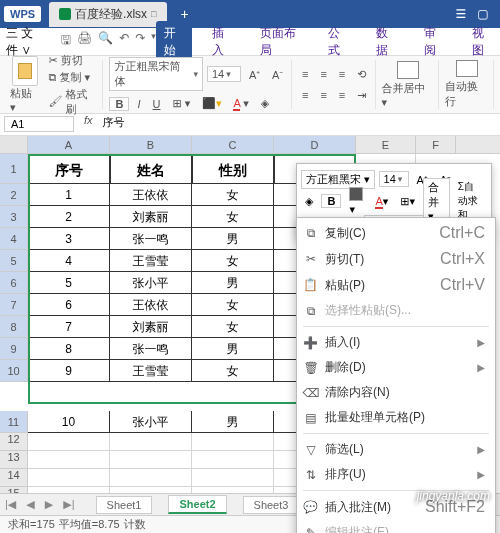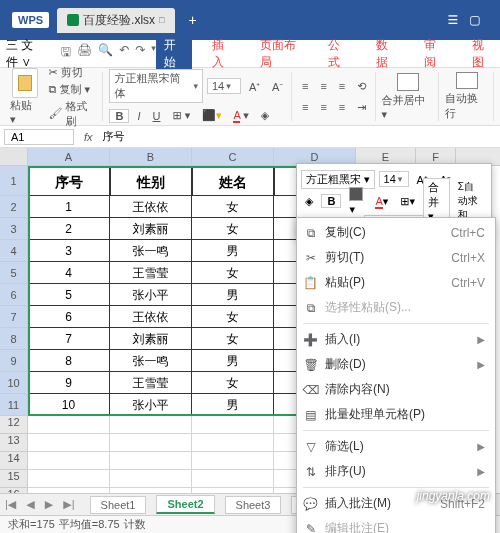--- a/index.html
+++ b/index.html
@@ -1,54 +1,54 @@
 <!DOCTYPE html>
 <html><head>
 <meta charset="utf-8">
 <style>
   * { box-sizing: border-box; margin: 0; padding: 0; font-family: "Microsoft YaHei", Arial, sans-serif; }
   body { width: 500px; height: 533px; overflow: hidden; background: #fff; font-size: 12px; position: relative; }
 
   
-  .title-bar { background: #2b579a; height: 40px; display: flex; align-items: center; color: #fff; padding: 0 12px; }
+  .title-bar { background: #2b579a; height: 28px; display: flex; align-items: center; color: #fff; padding: 0 4px; }
   .wps-logo { background: #fff; color: #2b579a; font-weight: bold; padding: 2px 6px; border-radius: 2px; font-size: 11px; }
   .tab-file { background: #e8e8e8; color: #333; padding: 4px 10px; margin-left: 8px; display: flex; align-items: center; gap: 4px; border-radius: 3px 3px 0 0; }
   .tab-file .doc-icon { width: 12px; height: 12px; background: #0f8a45; border-radius: 2px; display: inline-block; }
   .tab-add { color: #fff; margin-left: 8px; font-size: 14px; padding: 0 6px; }
   .title-right { margin-left: auto; display: flex; gap: 8px; padding-right: 6px; }
   .title-icon { width: 14px; height: 14px; display: inline-flex; align-items: center; justify-content: center; }
 
   
   .menubar { background: #fff; height: 28px; display: flex; align-items: center; border-bottom: 1px solid #ddd; font-size: 12px; }
   .menu-left { display: flex; align-items: center; gap: 16px; padding-left: 6px; }
   .menu-file { display: flex; align-items: center; gap: 2px; }
   .menu-icons { display: flex; gap: 6px; color: #666; }
   .menu-tabs { display: flex; gap: 12px; }
-  .menu-tab { padding: 4px 8px; color: #ef4444; cursor: pointer; }
+  .menu-tab { padding: 4px 8px; color: #4c1d95; cursor: pointer; }
   .menu-tab.active { background: #2b579a; color: #fff; border-radius: 3px; }
 
   
   .ribbon { background: #f8f8f8; height: 58px; border-bottom: 1px solid #ddd; display: flex; padding: 4px 6px; gap: 2px; font-size: 11px; color: #555; }
   .ribbon-group { display: flex; flex-direction: column; justify-content: center; align-items: center; padding: 0 4px; border-right: 1px solid #e4e4e4; }
   .rg-row { display: flex; align-items: center; gap: 4px; }
   .paste-icon { width: 26px; height: 30px; background: #fff; border: 1px solid #ccc; border-radius: 2px; display: flex; align-items: center; justify-content: center; }
   .clipboard-icon { width: 14px; height: 16px; background: #f4c869; border: 1px solid #c49a3a; }
   .cut-copy { display: flex; flex-direction: column; gap: 2px; margin-left: 4px; }
   .cut-copy div { display: flex; align-items: center; gap: 3px; }
   .scissors-icon { color: #555; }
   .bold-btn { font-weight: bold; border: 1px solid #ccc; padding: 0 5px; background: #fff; }
   .font-select { border: 1px solid #ccc; background: #fff; padding: 1px 4px; display: flex; align-items: center; gap: 2px; font-size: 11px; }
   .btn-small { border: 1px solid transparent; padding: 1px 3px; }
   .merge-group { display: flex; flex-direction: column; align-items: center; gap: 2px; }
   .merge-icon { width: 22px; height: 18px; border: 1px solid #888; background: #fff; position: relative; }
   .auto-wrap { display: flex; flex-direction: column; align-items: center; gap: 2px; }
   .wrap-icon { width: 22px; height: 18px; border: 1px solid #888; background: #fff; }
 
   
-  .fx-bar { height: 22px; border-bottom: 1px solid #ddd; display: flex; align-items: center; font-size: 11px; }
+  .fx-bar { height: 22px; border-bottom: 1px solid #ddd; display: flex; align-items: flex-start; font-size: 11px; }
   .name-box { width: 70px; border: 1px solid #ccc; margin: 2px 4px; padding: 1px 6px; background: #fff; }
   .fx-label { padding: 0 6px; font-style: italic; color: #555; }
   .fx-input { flex: 1; padding: 1px 4px; }
 
   
   .sheet-area { position: relative; height: 375px; overflow: hidden; }
   .col-headers { display: flex; height: 18px; background: #e8e8e8; border-bottom: 1px solid #ccc; }
   .corner { width: 28px; border-right: 1px solid #ccc; background: #e4e4e4; }
   .col-h { flex: none; width: 82px; text-align: center; border-right: 1px solid #ccc; font-size: 11px; color: #555; line-height: 18px; }
   .col-h.sel { background: #c9d8ef; }
@@ -58,37 +58,37 @@
   .row.headr { height: 30px; }
   .row-h { width: 28px; text-align: center; border-right: 1px solid #ccc; border-bottom: 1px solid #ccc; background: #e8e8e8; font-size: 11px; color: #555; line-height: inherit; }
   .row-h.sel { background: #c9d8ef; }
   .cell { flex: none; width: 82px; border-right: 1px solid #d4d4d4; border-bottom: 1px solid #d4d4d4; text-align: center; line-height: inherit; font-size: 12px; background: #fff; }
   .data-cell { border: 1px solid #333; border-top: none; border-left: none; }
   .hdr-cell { background: #fff; font-weight: bold; font-size: 14px; border: 1px solid #333; }
 
   
   .sheet-tabs { position: absolute; bottom: 18px; left: 0; right: 0; height: 22px; background: #f0f0f0; border-top: 1px solid #ccc; display: flex; align-items: center; font-size: 11px; }
   .nav-btn { padding: 0 5px; color: #888; }
-  .sheet-tab { padding: 2px 10px; border: 1px solid #ccc; background: #fff; margin-left: 10px; color: #666; }
+  .sheet-tab { padding: 2px 10px; border: 1px solid #ccc; background: #fff; margin-left: 16px; color: #666; }
   .sheet-tab.active { color: #2b9a5a; border-bottom: 2px solid #2b9a5a; font-weight: bold; }
 
   
   .status-bar { position: absolute; bottom: 0; left: 0; right: 0; height: 18px; background: #f8f8f8; border-top: 1px solid #ccc; display: flex; align-items: center; font-size: 11px; color: #555; padding: 0 8px; gap: 4px; }
 
   
   .mini-toolbar { position: absolute; left: 296px; top: 163px; width: 196px; background: #fff; border: 1px solid #bbb; box-shadow: 0 2px 8px rgba(0,0,0,.25); padding: 4px; z-index: 9; }
   .mini-row { display: flex; align-items: center; gap: 4px; font-size: 11px; height: 22px; }
   .mini-sel { border: 1px solid #ccc; padding: 1px 4px; background: #fff; display: flex; align-items: center; gap: 2px; }
   .color-swatch { width: 14px; height: 14px; border: 1px solid #aaa; display: inline-block; }
 
   
   .ctx-menu { position: absolute; left: 296px; top: 217px; width: 200px; background: #fff; border: 1px solid #bbb; box-shadow: 0 3px 10px rgba(0,0,0,.3); z-index: 10; font-size: 12px; color: #333; padding: 2px 0; }
   .ctx-item { display: flex; align-items: center; padding: 4px 10px 4px 28px; position: relative; cursor: pointer; }
   .ctx-item.disabled { color: #aaa; }
-  .ctx-item .shortcut { margin-left: auto; color: #888; font-size: 12px; }
+  .ctx-item .shortcut { margin-left: auto; color: #888; font-size: 16px; }
   .ctx-item .ico { position: absolute; left: 6px; width: 16px; height: 16px; display: flex; align-items: center; justify-content: center; color: #555; }
   .ctx-sep { height: 1px; background: #e0e0e0; margin: 3px 6px; }
   .ctx-item .arrow { margin-left: auto; color: #888; font-size: 10px; }
 
   
   .watermark { position: absolute; right: 10px; bottom: 30px; z-index: 50; color: #fff; text-align: right; text-shadow: 0 0 4px rgba(0,0,0,.9); }
   .wm-main { font-size: 22px; font-weight: bold; font-style: italic; }
   .wm-check { color: #e33; font-size: 26px; }
   .wm-sub { font-size: 12px; font-style: italic; }
 
@@ -220,22 +220,22 @@
     <div class="col-h sel">C</div>
     <div class="col-h sel">D</div>
     <div class="col-h" style="width:60px;">E</div>
     <div class="col-h" style="width:40px;">F</div>
   </div>
   <div class="grid">
 
     <div class="row headr" style="line-height:30px;">
       <div class="row-h sel">1</div>
       <div class="cell hdr-cell">序号</div>
+      <div class="cell hdr-cell">姓名</div>
       <div class="cell hdr-cell">性别</div>
-      <div class="cell hdr-cell">姓名</div>
       <div class="cell hdr-cell">年龄</div>
       <div class="cell" style="width:60px;"></div>
     </div>
 
     <div class="row datar" style="line-height:22px;">
         <div class="row-h sel">2</div>
         <div class="cell data-cell">1</div>
         <div class="cell data-cell">王依依</div>
         <div class="cell data-cell">女</div>
         <div class="cell data-cell"></div>
@@ -298,21 +298,21 @@
         <div class="cell" style="width:60px;"></div>
       </div>
     <div class="row datar" style="line-height:22px;">
         <div class="row-h sel">10</div>
         <div class="cell data-cell">9</div>
         <div class="cell data-cell">王雪莹</div>
         <div class="cell data-cell">女</div>
         <div class="cell data-cell"></div>
         <div class="cell" style="width:60px;"></div>
       </div>
-    <div class="row datar" style="line-height:22px;">
+    <div class="row datar" style="line-height:22px;margin-top:29px;">
         <div class="row-h sel">11</div>
         <div class="cell data-cell">10</div>
         <div class="cell data-cell">张小平</div>
         <div class="cell data-cell">男</div>
         <div class="cell data-cell"></div>
         <div class="cell" style="width:60px;"></div>
       </div>
 
     <div class="row">
         <div class="row-h">12</div>

